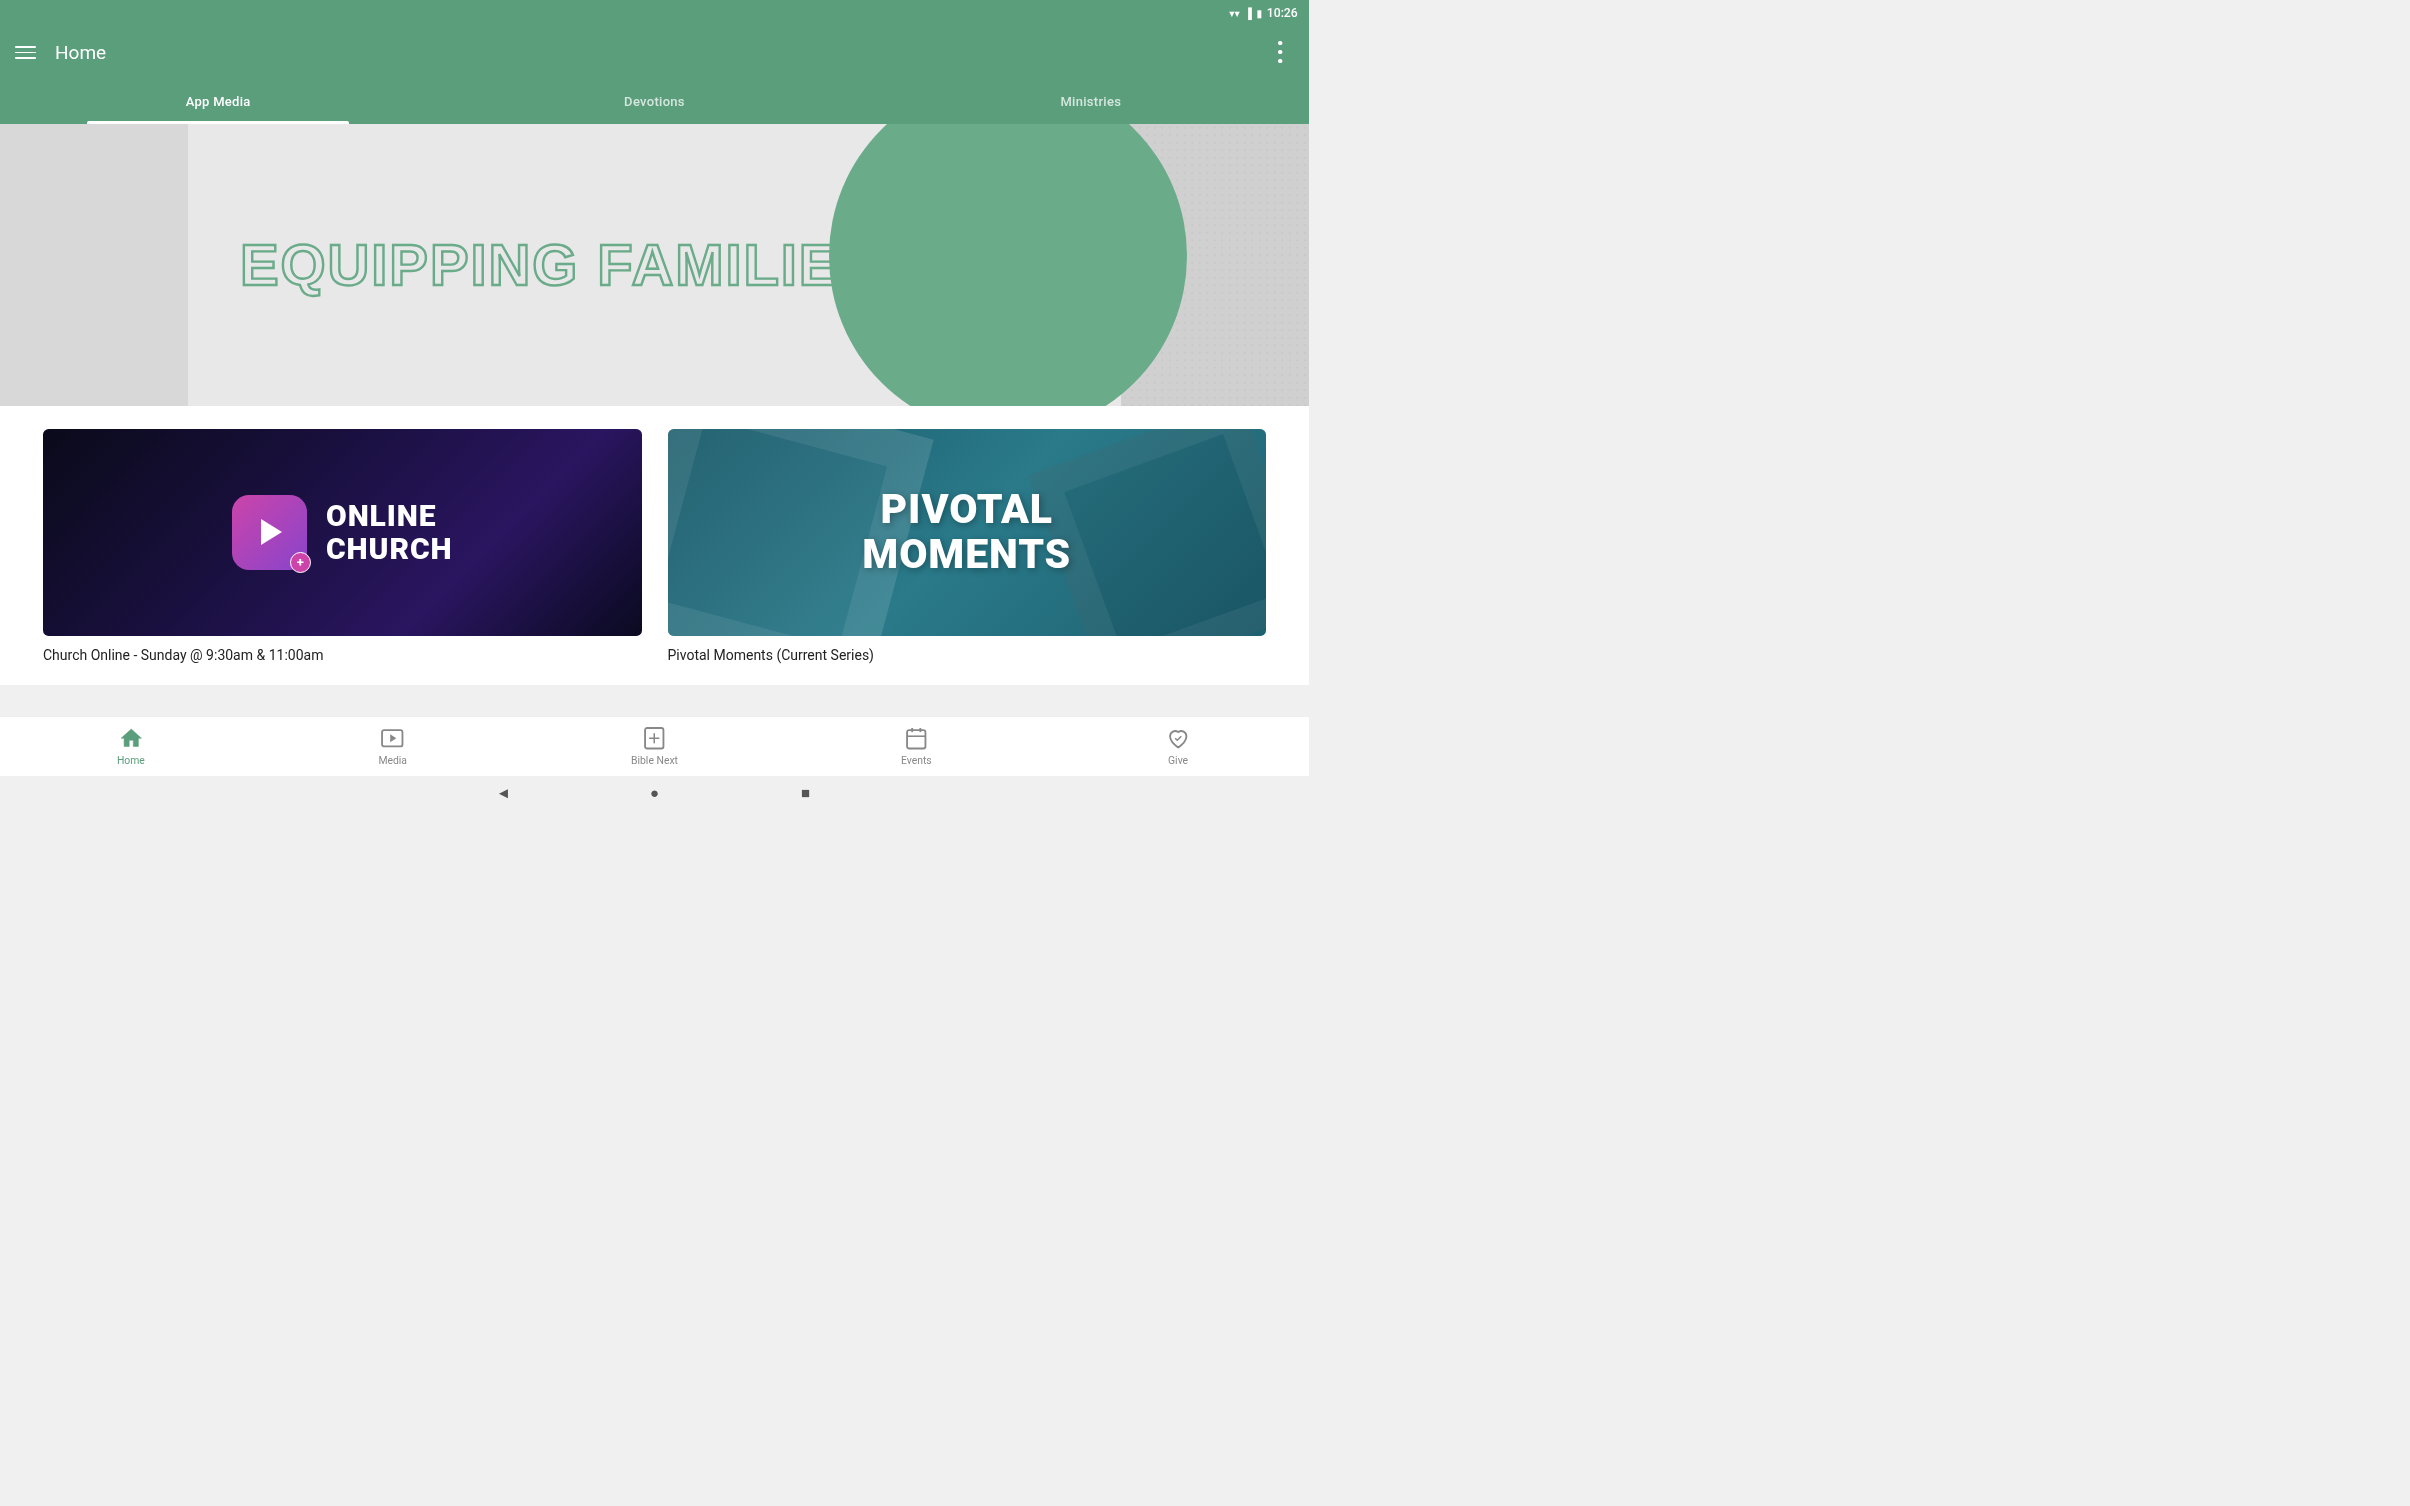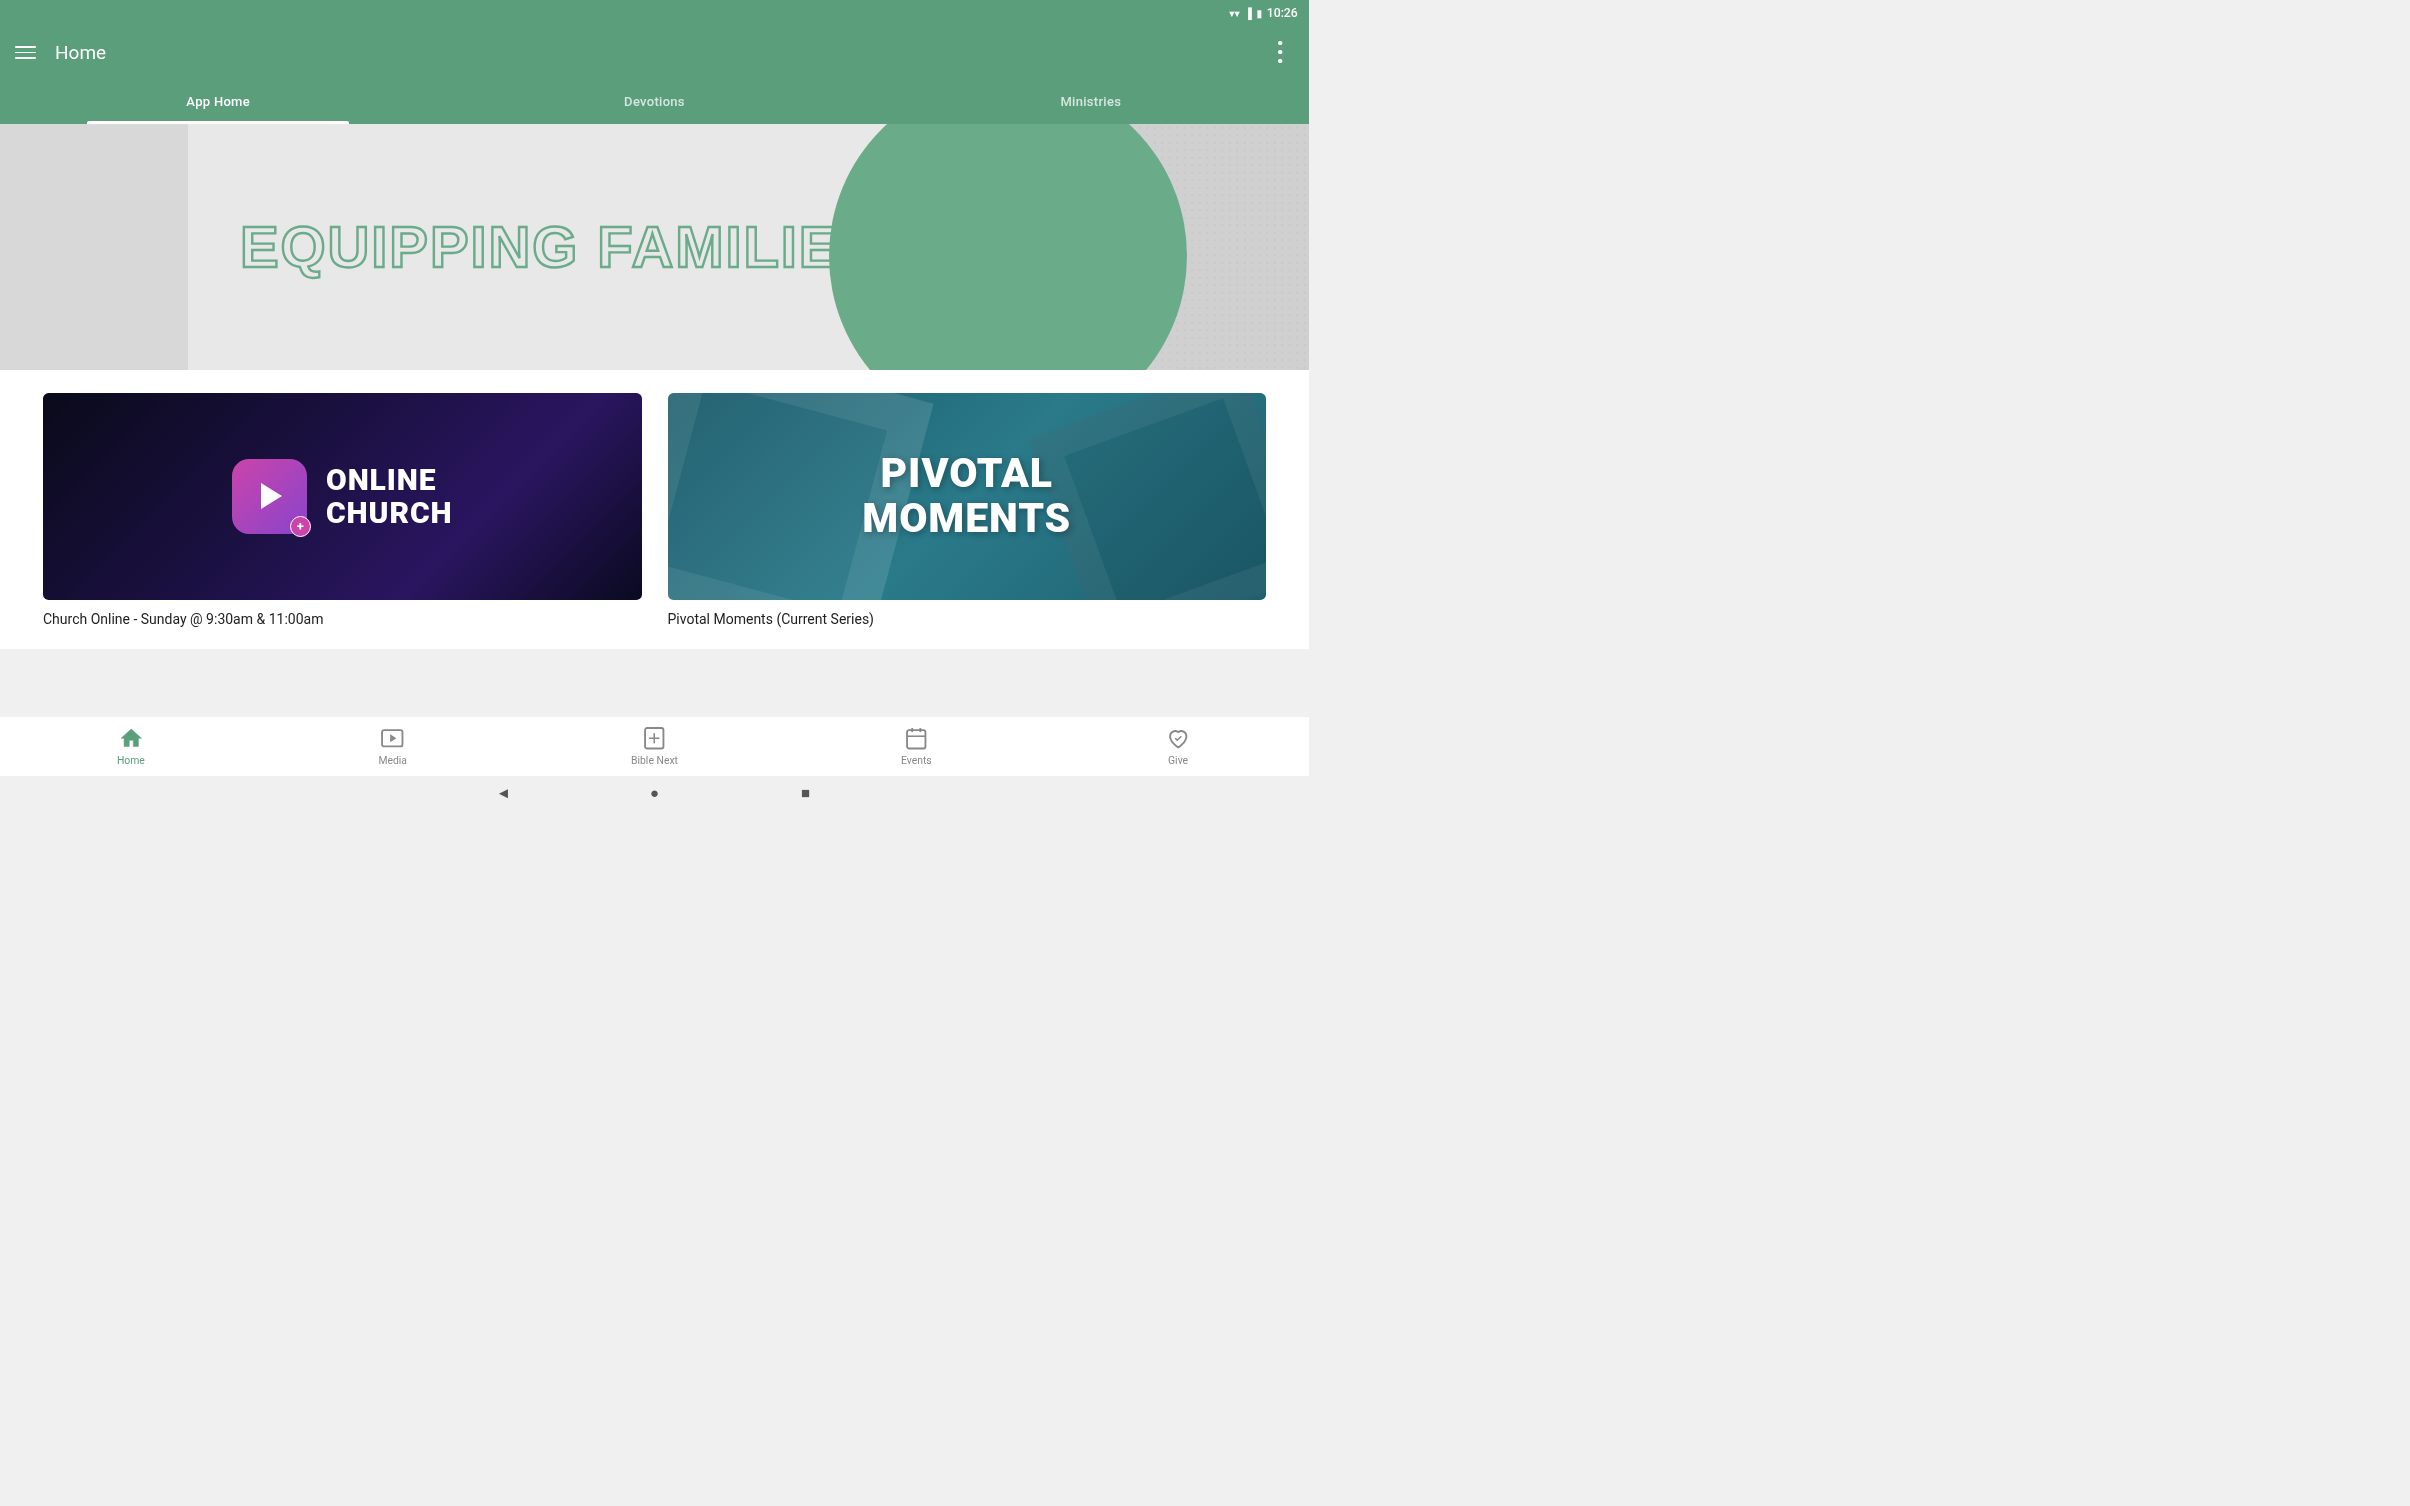--- a/index.html
+++ b/index.html
@@ -111,21 +111,21 @@
       left: 20%;
       width: 60%;
       height: 2.8px;
       background: white;
       border-radius: 1.9px 1.9px 0 0;
     }
 
     
     .hero-section {
       width: 100%;
-      height: 246px;
+      height: 282px;
       background: #e8e8e8;
       position: relative;
       overflow: hidden;
       display: flex;
       align-items: center;
       justify-content: center;
     }
     .hero-bg-left {
       position: absolute;
       left: 0;
@@ -369,21 +369,21 @@
       <div class="hamburger-line"></div>
       <div class="hamburger-line"></div>
     </div>
     <span class="app-title">Home</span>
   </div>
   <span class="more-icon">•••</span>
 </div>
 
 <div class="tab-bar">
   <div class="tab-item active">
-    <span>App Home</span>
+    <span>App Media</span>
   </div>
   <div class="tab-item">
     <span>Devotions</span>
   </div>
   <div class="tab-item">
     <span>Ministries</span>
   </div>
 </div>
 
 <div class="hero-section">

